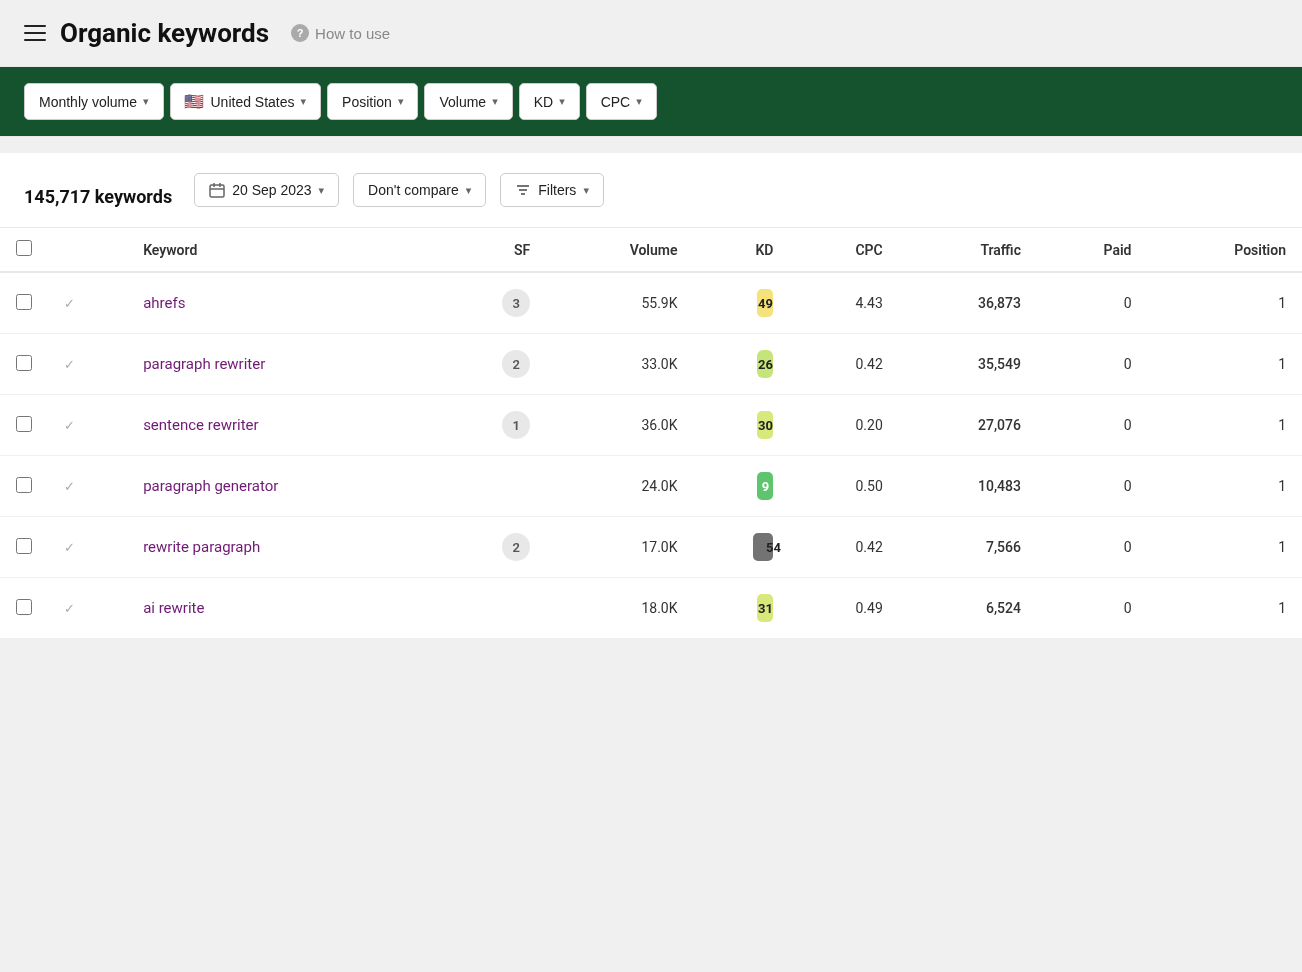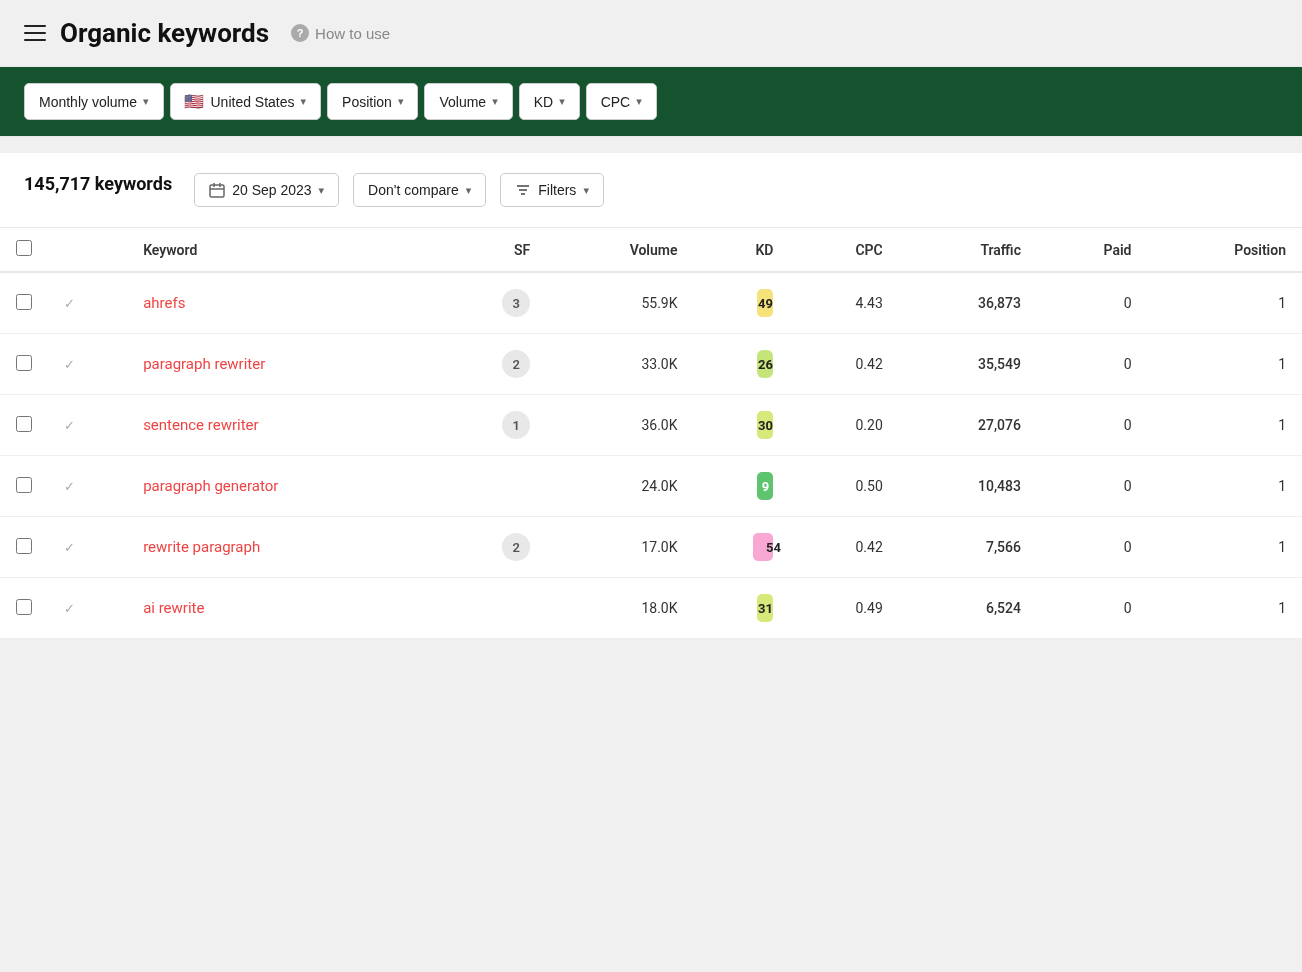--- a/index.html
+++ b/index.html
@@ -89,21 +89,21 @@
       font-size: 16px;
     }
 
     .content-section {
       background: white;
       margin: 16px 0 0 0;
       padding: 0;
     }
     .toolbar {
       display: flex;
-      align-items: flex-start;
+      align-items: flex-end;
       gap: 14px;
       padding: 20px 24px;
       border-bottom: 1px solid #e8e8e8;
     }
     .keywords-count {
       font-size: 18px;
       font-weight: 700;
       color: #111;
       margin-right: 8px;
     }
@@ -149,21 +149,21 @@
     tbody tr {
       border-bottom: 1px solid #efefef;
     }
     tbody td {
       padding: 16px 16px;
       vertical-align: middle;
     }
     tbody td.num { text-align: right; color: #333; }
     .checkbox-cell { width: 40px; }
     .keyword-link {
-      color: #ef4444;
+      color: #701a75;
       text-decoration: none;
       font-size: 15px;
       cursor: pointer;
     }
     .check-mark {
       color: #aaa;
       font-size: 13px;
     }
     .sf-badge {
       display: inline-flex;
@@ -185,21 +185,21 @@
       height: 28px;
       border-radius: 5px;
       font-size: 13px;
       font-weight: 700;
       color: #222;
     }
     .kd-yellow { background: #f6e27a; }
     .kd-light-green { background: #c5e47a; border-radius: 6px; }
     .kd-yellow-green { background: #d8e87a; }
     .kd-green { background: #5ec46e; color: white; }
-    .kd-orange { background: #f9a8d4; padding-left: 20px; }
+    .kd-orange { background: #737373; padding-left: 20px; }
 
     .paid-val { color: #bbb; }
     .traffic-val { color: #333; font-weight: 500; }
 
     input[type="checkbox"] {
       width: 16px;
       height: 16px;
       cursor: pointer;
     }
   </style>

